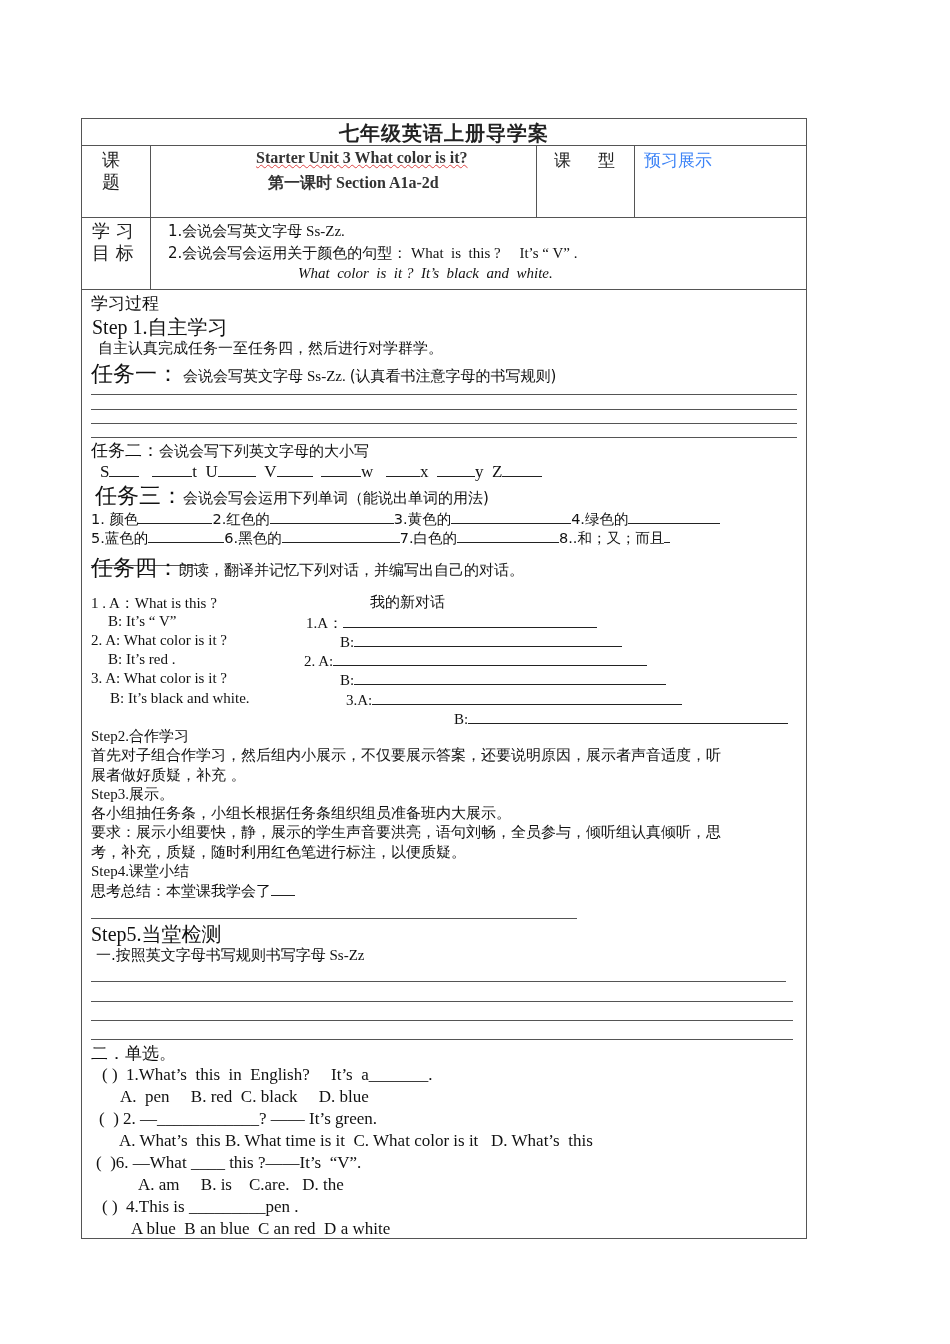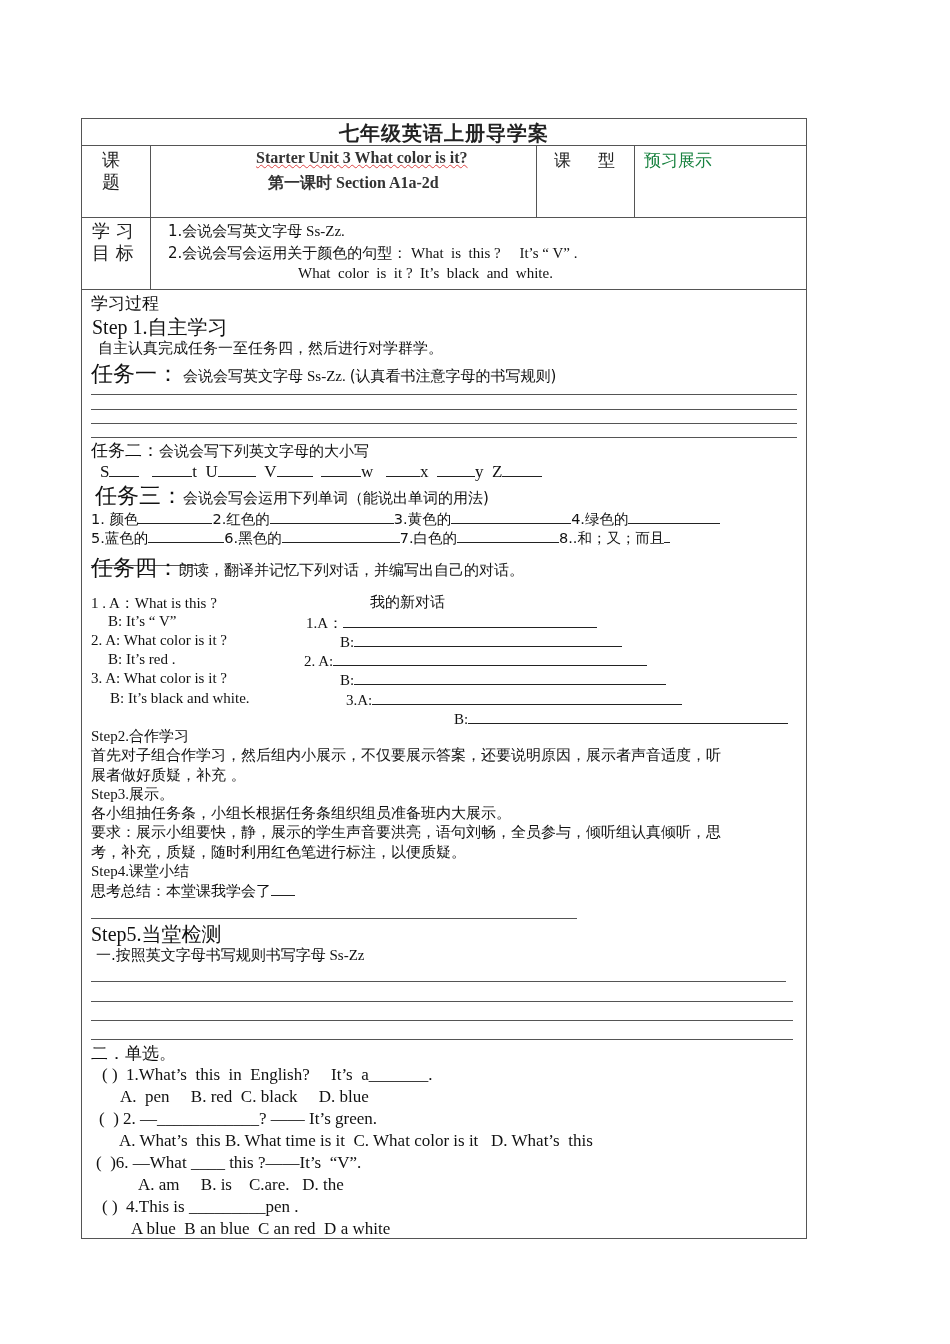--- a/index.html
+++ b/index.html
@@ -35,34 +35,34 @@
   <div class="vline" style="left:552px; top:26px; height:72px;"></div>
   <div class="abs lbl cjk" style="left:20px; top:30px; width:30px; white-space:normal;">课题</div>
   <div class="abs" style="left:174px; top:30px; font-size:16px; font-weight:bold; color:#333;">
     <span class="squig">Starter Unit 3 What   color is it?</span>
   </div>
   <div class="abs" style="left:186px; top:54px; font-size:16px; font-weight:bold; color:#333;">
     <span class="cjk">第一课时</span>
     <span>Section A1a-2d</span>
   </div>
   <div class="abs cjk" style="left:472px; top:30px; font-size:17px; white-space:pre; color:#222;">课     型</div>
-  <div class="abs cjk" style="left:562px; top:30px; font-size:17px; color:#15803d;">预习展示</div>
+  <div class="abs cjk" style="left:562px; top:30px; font-size:17px; color:#3b82f6;">预习展示</div>
   <div class="hline" style="top:98px;"></div>
 
   <div class="abs lbl cjk" style="left:10px; top:101px;">学 习</div>
   <div class="abs lbl cjk" style="left:10px; top:123px;">目 标</div>
   <div class="abs f15" style="left:86px; top:103px;">
     <span class="cjk">1.会说会写英文字母</span>
     <span>Ss-Zz.</span>
   </div>
   <div class="abs f15" style="left:86px; top:125px;">
     <span class="cjk">2.会说会写会运用关于颜色的句型：</span>
     <span style="white-space:pre;">What  is  this ?     It’s “ V” .</span>
   </div>
-  <div class="abs f15" style="left:216px; top:146px; white-space:pre;">What  color  is  it ?  It’s  black  and  white.</div>
+  <div class="abs f15" style="left:216px; top:146px; white-space:pre;font-style:italic;">What  color  is  it ?  It’s  black  and  white.</div>
   <div class="hline" style="top:170px;"></div>
 
   <div class="abs cjk f17" style="left:9px; top:173px;">学习过程</div>
   <div class="abs f20" style="left:10px; top:195px;">
     <span>Step 1.</span><span class="cjk">自主学习</span>
   </div>
   <div class="abs cjk f15" style="left:16px; top:220px;">自主认真完成任务一至任务四，然后进行对学群学。</div>
 
   <div class="abs" style="left:9px; top:240px;">
     <span class="cjk f22">任务一：</span>

